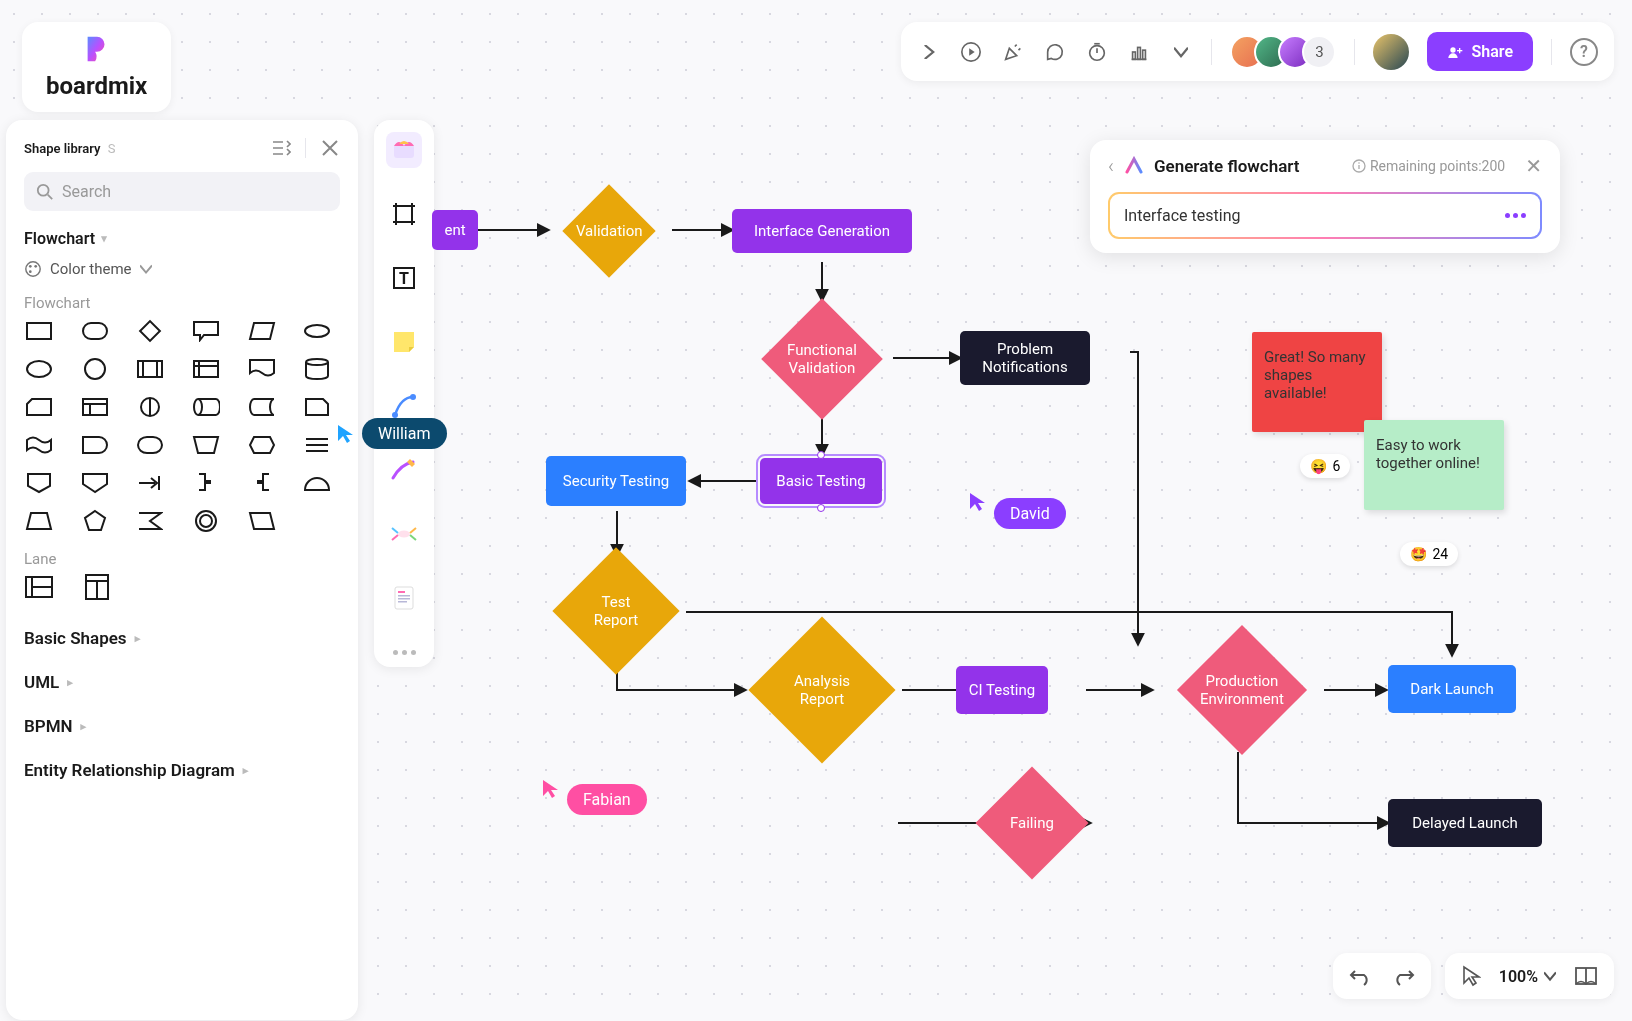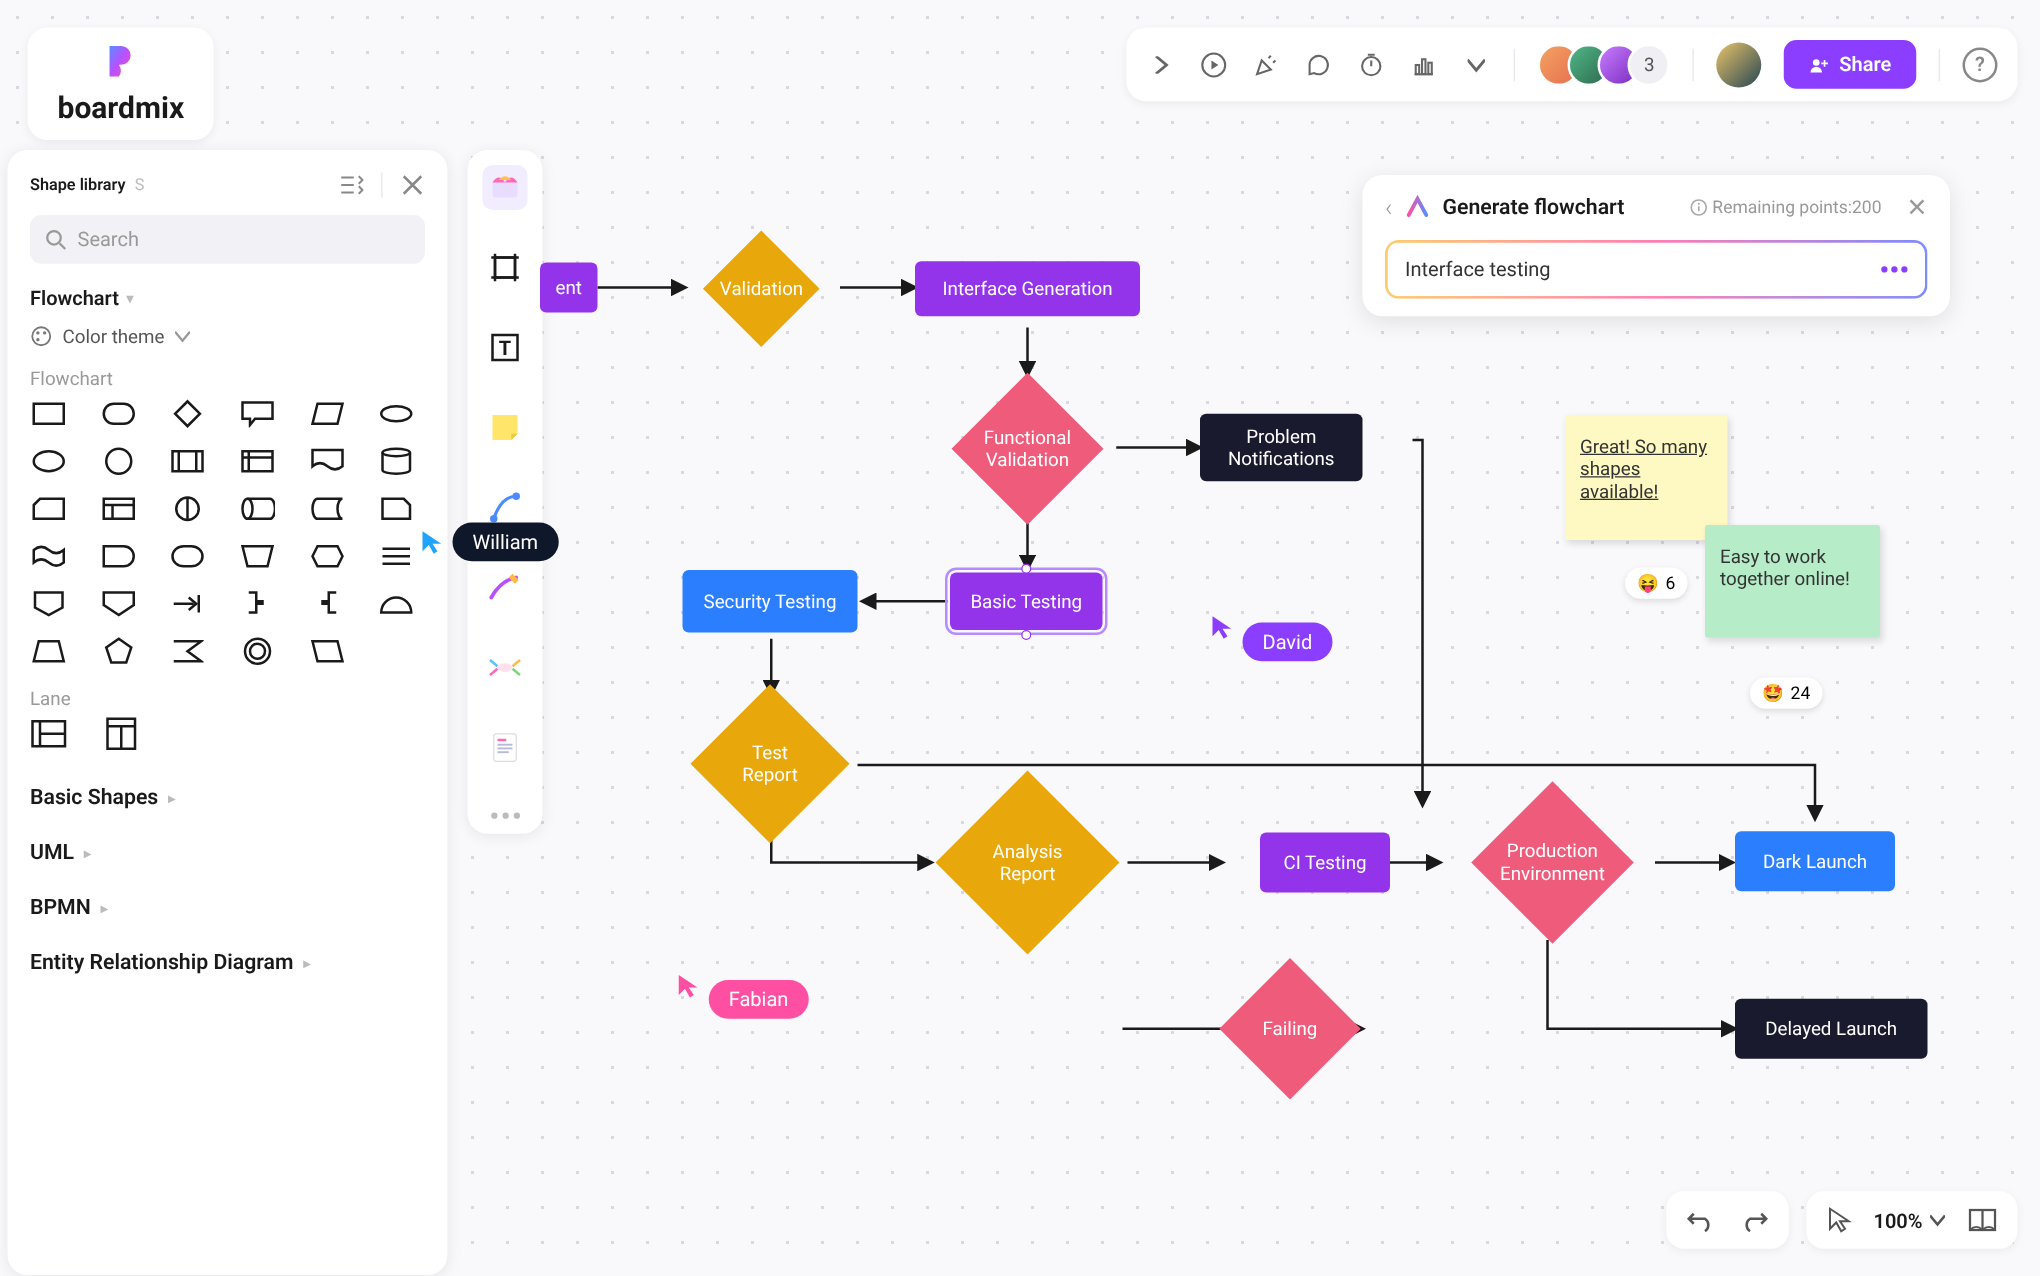--- a/index.html
+++ b/index.html
@@ -69,21 +69,21 @@
 .c-black { background:#1a1a2e; }
 
 svg.arrows { position:absolute; left:0; top:0; width:1632px; height:1021px; pointer-events:none; }
 
 
 .cursor-tag { position:absolute; display:flex; align-items:center; }
 .tag-pill { border-radius:16px; padding:6px 16px; font-size:16px; color:#fff; margin-left:6px; }
 
 
 .sticky { position:absolute; width:130px; height:100px; padding:16px 12px; font-size:15px; color:#333; border-radius:2px; box-shadow:2px 3px 6px rgba(0,0,0,0.12); }
-.sticky-purple { background:#fef9c3;text-decoration:underline; }
+.sticky-purple { background:#ef4444; }
 .sticky-green { background:#b6edc8; }
 .reaction { position:absolute; background:#fff; border-radius:14px; padding:4px 10px; display:flex; align-items:center; gap:5px; font-size:14px; box-shadow:0 2px 5px rgba(0,0,0,0.12); }
 
 
 .ai-panel { position:absolute; right:72px; top:140px; width:470px; background:#fff; border-radius:16px; box-shadow:0 4px 20px rgba(0,0,0,0.1); padding:14px 18px; }
 .ai-head { display:flex; align-items:center; gap:10px; margin-bottom:14px; }
 .ai-back { color:#999; cursor:pointer; font-weight:300; font-size:20px; }
 .ai-title { font-size:17px; font-weight:600; color:#1a1a1a; }
 .ai-info { margin-left:auto; color:#999; font-size:14px; display:flex; align-items:center; gap:4px; }
 .ai-close { color:#999; cursor:pointer; margin-left:10px; font-weight:300; font-size:20px; }
@@ -563,39 +563,39 @@
 <div class="node rect c-black" style="left:960px;top:331px;width:130px;height:54px;white-space:pre-line">Problem
 Notifications</div>
 <div class="node rect c-blue" style="left:546px;top:456px;width:140px;height:50px">Security Testing</div>
 <div class="node rect c-purple" style="left:760px;top:458px;width:122px;height:46px;outline:2px solid #b68bff;outline-offset:2px">Basic Testing</div>
 <div class="node diamond c-amber" style="left:571px;top:566px;width:90px;height:90px">
     <span>Test Report</span>
   </div>
 <div class="node diamond c-amber" style="left:770px;top:638px;width:104px;height:104px">
     <span>Analysis Report</span>
   </div>
-<div class="node rect c-purple" style="left:1008px;top:666px;width:104px;height:48px">CI Testing</div>
+<div class="node rect c-purple" style="left:956px;top:666px;width:92px;height:48px">CI Testing</div>
 <div class="node diamond c-pink" style="left:1196px;top:644px;width:92px;height:92px">
     <span style="white-space:pre-line">Production
 Environment</span>
   </div>
 <div class="node rect c-blue" style="left:1388px;top:665px;width:128px;height:48px">Dark Launch</div>
 <div class="node diamond c-pink" style="left:992px;top:783px;width:80px;height:80px">
     <span>Failing</span>
   </div>
 <div class="node rect c-black" style="left:1388px;top:799px;width:154px;height:48px">Delayed Launch</div>
 
 <div style="position:absolute;left:817px;top:451px;width:8px;height:8px;background:#fff;border:1.5px solid #9333ea;border-radius:50%"></div>
 <div style="position:absolute;left:817px;top:504px;width:8px;height:8px;background:#fff;border:1.5px solid #9333ea;border-radius:50%"></div>
 
 <div class="cursor-tag" style="left:336px;top:418px">
   <svg width="20" height="22">
       <path d="M2 2 L2 18 L7 13 L11 20 L14 18 L10 12 L17 12 z" fill="#1fa3ff"></path>
     </svg>
-  <div class="tag-pill" style="background:#0f172a">William</div>
+  <div class="tag-pill" style="background:#0c4a6e">William</div>
 </div>
 <div class="cursor-tag" style="left:968px;top:498px">
   <svg width="20" height="22" style="margin-top:-24px">
       <path d="M2 2 L2 18 L7 13 L11 20 L14 18 L10 12 L17 12 z" fill="#8b3eff"></path>
     </svg>
   <div class="tag-pill" style="background:#8b3eff">David</div>
 </div>
 <div class="cursor-tag" style="left:541px;top:784px">
   <svg width="20" height="22" style="margin-top:-22px">
       <path d="M2 2 L2 18 L7 13 L11 20 L14 18 L10 12 L17 12 z" fill="#ff4fa3"></path>

